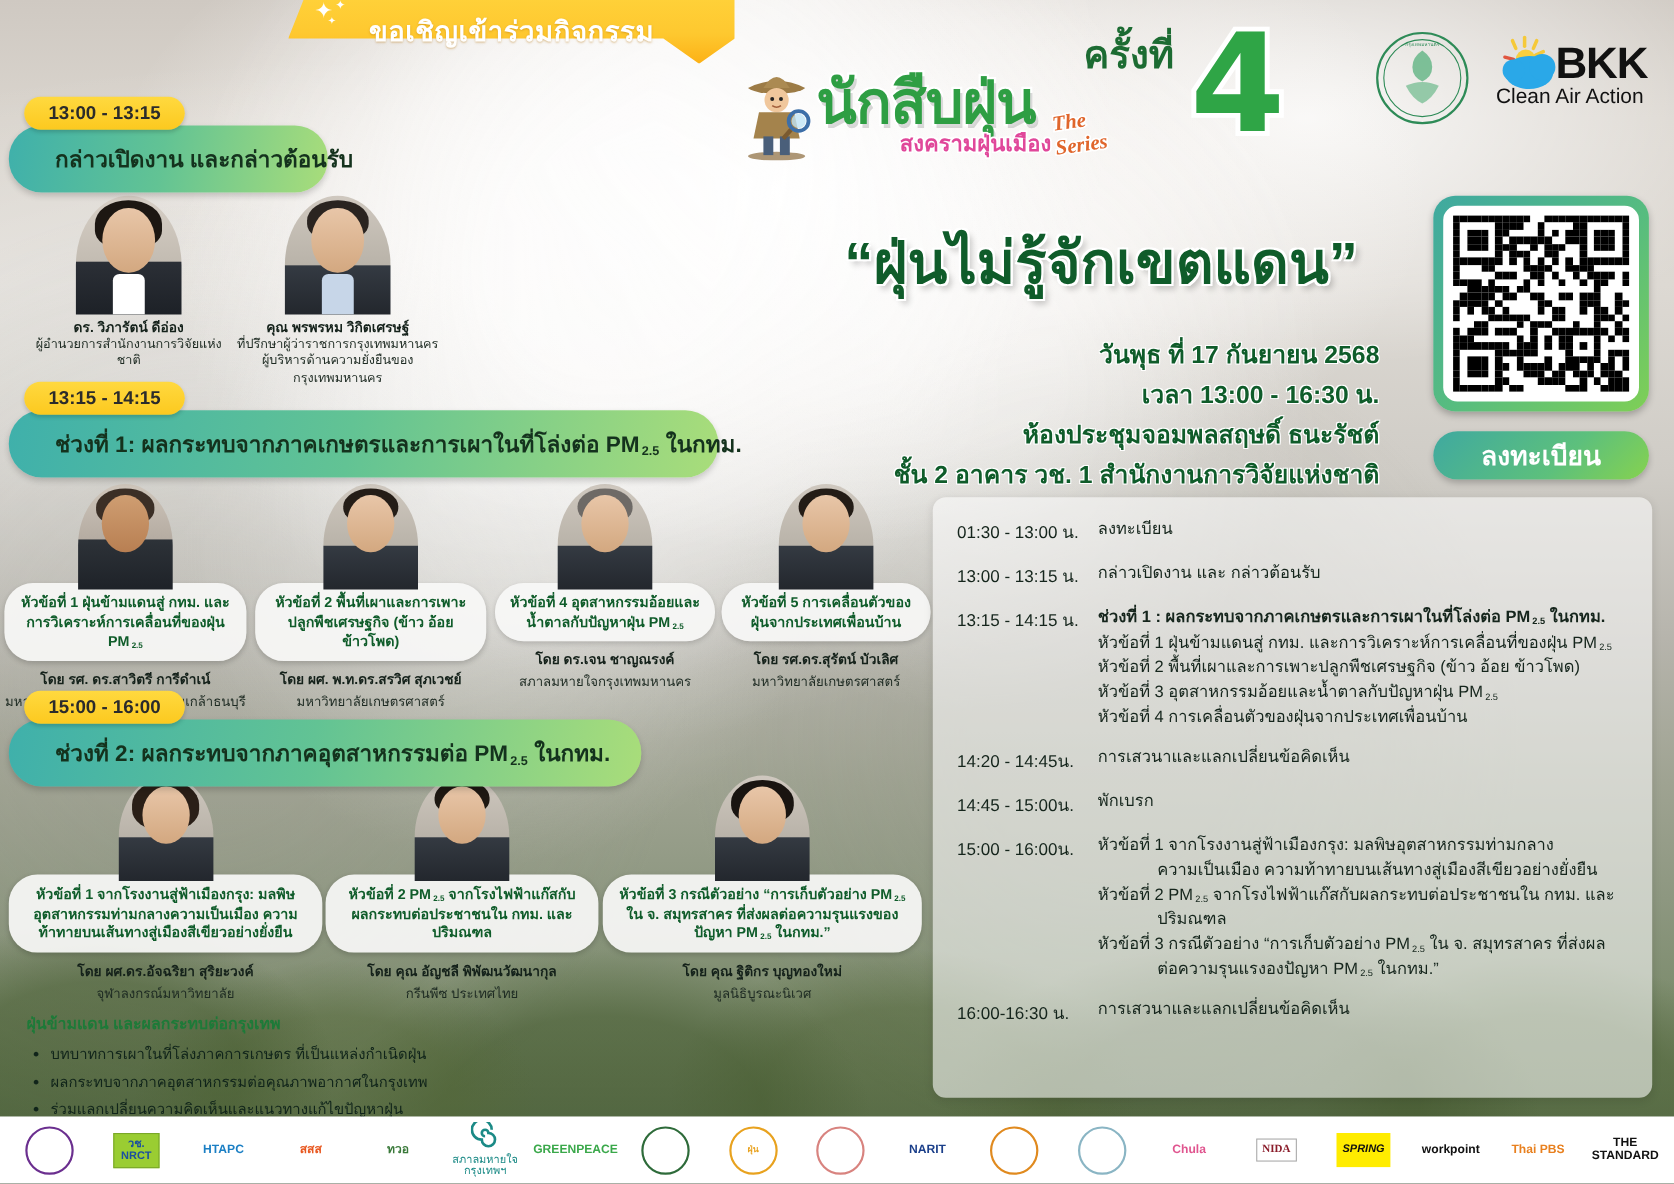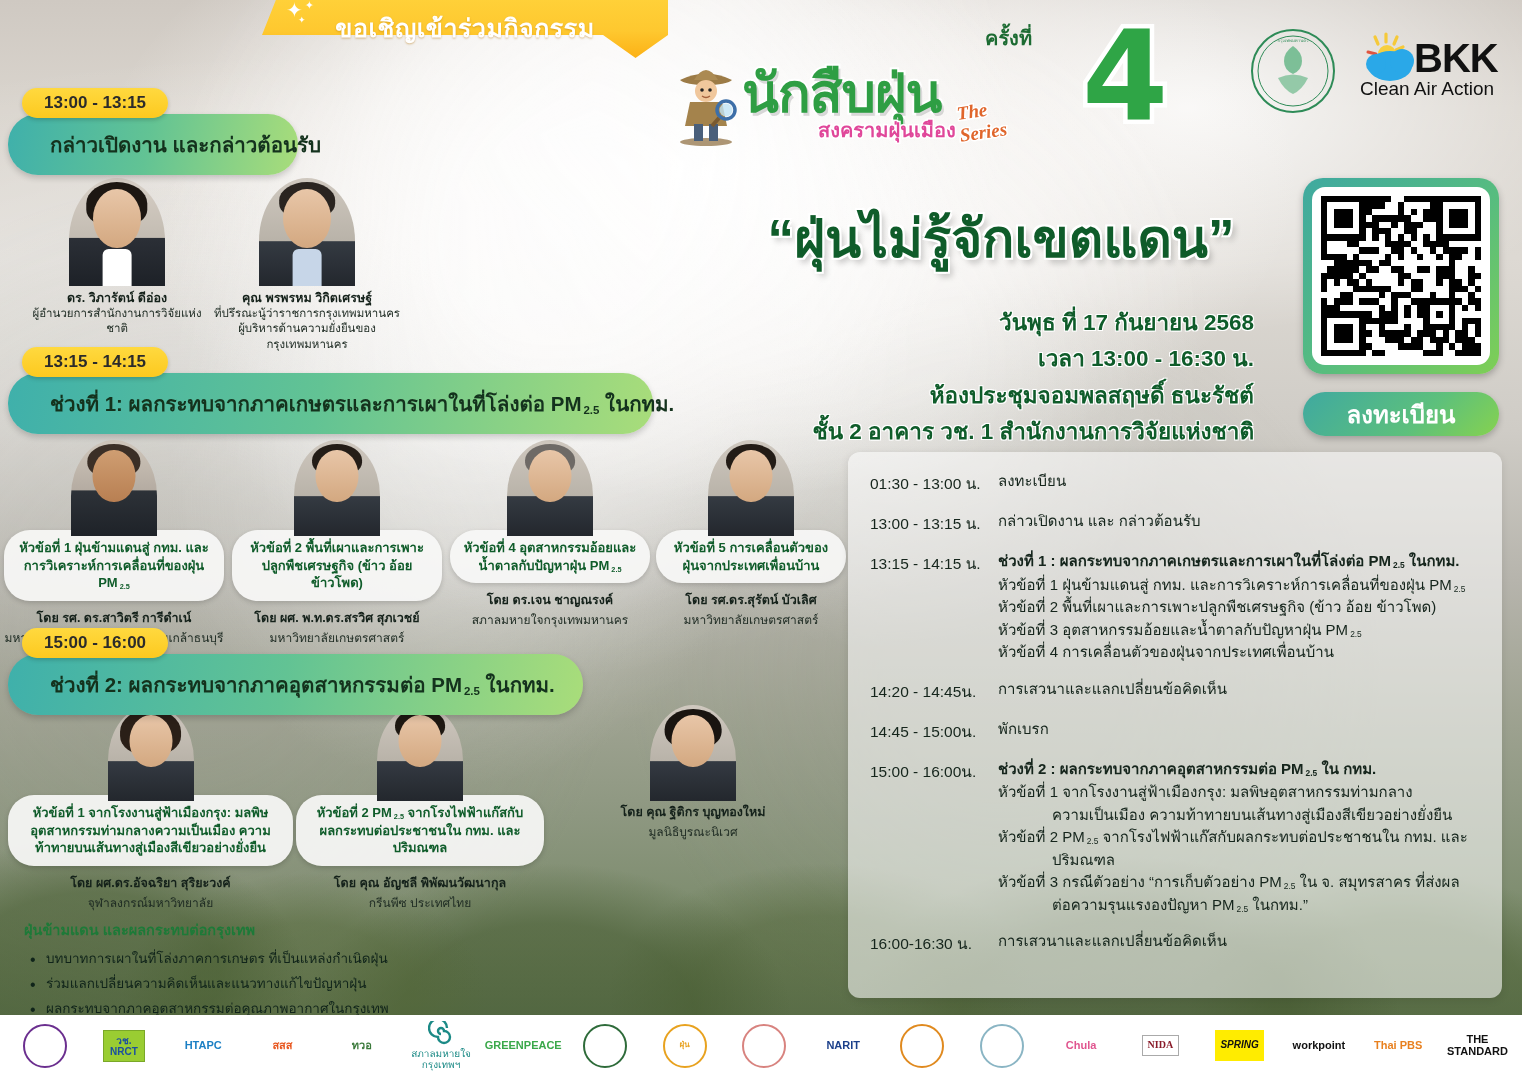--- a/index.html
+++ b/index.html
@@ -87,21 +87,21 @@
     font-size:20px; font-weight:bold; color:#e0479a;
     -webkit-text-stroke:3px #fff; paint-order:stroke fill;
   }
   .brand-series{
     position:absolute; left:290px; top:62px;
     font-size:19px; font-style:italic; font-weight:bold; color:#e0662c;
     transform:rotate(-8deg);
     -webkit-text-stroke:3px #fff; paint-order:stroke fill;
     font-family:"Liberation Serif", serif;
   }
-  .crang { position:absolute; left:985px; top:22px; font-size:20px; color:#1c6b32; font-weight:600; }
+  .crang { position:absolute; left:985px; top:22px; font-size:35px; color:#1c6b32; font-weight:600; }
   .bignum {
     position:absolute; left:1082px; top:20px;
     font-size:124px; line-height:.92; font-weight:bold; color:#2fa546;
     -webkit-text-stroke:9px #ffffff; paint-order:stroke fill;
     font-family:"DejaVu Sans", sans-serif;
   }
 
   
   .seal { position:absolute; left:1250px; top:28px; width:86px; height:86px; }
   
@@ -959,21 +959,21 @@
 
   <div class="person" style="left:212px;top:178px;width:190px;">
     <div style="width:96px;height:108px;margin:0 auto">
       <div class="headshot">
         <div class="hair"></div>
           <div class="face"></div>
         <div class="shirt" style="background:#c7d6e8"></div>
       </div>
     </div>
     <div class="p-name">คุณ พรพรหม วิกิตเศรษฐ์</div>
-    <div class="p-org" style="white-space:pre-line">ที่ปรึรณะนู้ว่าราชการกรุงเทพมหานคร
+    <div class="p-org" style="white-space:pre-line">ที่ปรึกษาผู้ว่าราชการกรุงเทพมหานคร
 ผู้บริหารด้านความยั่งยืนของ
 กรุงเทพมหานคร</div>
   </div>
 
 
   <div class="slot" style="left:0;top:347px;width:700px;">
     <div class="time-badge">13:15 - 14:15</div>
     <div class="section-bar" style="width:645px">
       <span>ช่วงที่ 1: ผลกระทบจากภาคเกษตรและการเผาในที่โล่งต่อ PM<sub class="pm">2.5</sub> ในกทม.</span>
     </div>
@@ -1058,30 +1058,31 @@
     <div class="topic-org">กรีนพีซ ประเทศไทย</div>
   </div>
 
   <div class="topic" style="left:548px;top:705px;width:290px;">
     <div style="width:86px;height:96px;margin:0 auto -6px">
       <div class="headshot">
           <div class="hair" style="background:#191410;width:66%;height:42%"></div>
           <div class="face"></div>
         </div>
     </div>
+    <div class="topic-pill"><span>หัวข้อที่ 3 กรณีตัวอย่าง “การเก็บตัวอย่าง PM<sub class="pm">2.5</sub> ใน จ. สมุทรสาคร ที่ส่งผลต่อความรุนแรงของปัญหา PM<sub class="pm">2.5</sub> ในกทม.”</span></div>
     <div class="topic-by">โดย คุณ ฐิติกร บุญทองใหม่</div>
     <div class="topic-org">มูลนิธิบูรณะนิเวศ</div>
   </div>
 
   <div class="bullets">
     <div class="b-title">ฝุ่นข้ามแดน และผลกระทบต่อกรุงเทพ</div>
     <ul id="bullet-list">
         <li>บทบาทการเผาในที่โล่งภาคการเกษตร ที่เป็นแหล่งกำเนิดฝุ่น</li>
+        <li>ผลกระทบจากภาคอุตสาหกรรมต่อคุณภาพอากาศในกรุงเทพ</li>
         <li>ร่วมแลกเปลี่ยนความคิดเห็นและแนวทางแก้ไขปัญหาฝุ่น</li>
-        <li>ผลกระทบจากภาคอุตสาหกรรมต่อคุณภาพอากาศในกรุงเทพ</li>
       </ul>
   </div>
 
   <div class="agenda">
     <div id="agenda-rows">
         <div class="arow">
           <div class="atime">01:30 - 13:00 น.</div>
           <div class="adesc"><span>ลงทะเบียน</span></div>
         </div>
         <div class="arow">
@@ -1102,21 +1103,20 @@
           <div class="atime">14:20 - 14:45น.</div>
           <div class="adesc"><span>การเสวนาและแลกเปลี่ยนข้อคิดเห็น</span></div>
         </div>
         <div class="arow">
           <div class="atime">14:45 - 15:00น.</div>
           <div class="adesc"><span>พักเบรก</span></div>
         </div>
         <div class="arow">
           <div class="atime">15:00 - 16:00น.</div>
           <div class="adesc">
-            <span class="head">ช่วงที่ 2 : ผลกระทบจากภาคอุตสาหกรรมต่อ PM<sub class="pm">2.5</sub> ใน กทม.</span>
             <span class="sub">หัวข้อที่ 1 จากโรงงานสู่ฟ้าเมืองกรุง: มลพิษอุตสาหกรรมท่ามกลาง<span class="cont">ความเป็นเมือง ความท้าทายบนเส้นทางสู่เมืองสีเขียวอย่างยั่งยืน</span></span>
             <span class="sub">หัวข้อที่ 2 PM<sub class="pm">2.5</sub> จากโรงไฟฟ้าแก๊สกับผลกระทบต่อประชาชนใน กทม. และ<span class="cont">ปริมณฑล</span></span>
             <span class="sub">หัวข้อที่ 3 กรณีตัวอย่าง “การเก็บตัวอย่าง PM<sub class="pm">2.5</sub> ใน จ. สมุทรสาคร ที่ส่งผล<span class="cont">ต่อความรุนแรงองปัญหา PM<sub class="pm">2.5</sub> ในกทม.”</span></span>
           </div>
         </div>
         <div class="arow">
           <div class="atime">16:00-16:30 น.</div>
           <div class="adesc"><span>การเสวนาและแลกเปลี่ยนข้อคิดเห็น</span></div>
         </div>
       </div>

